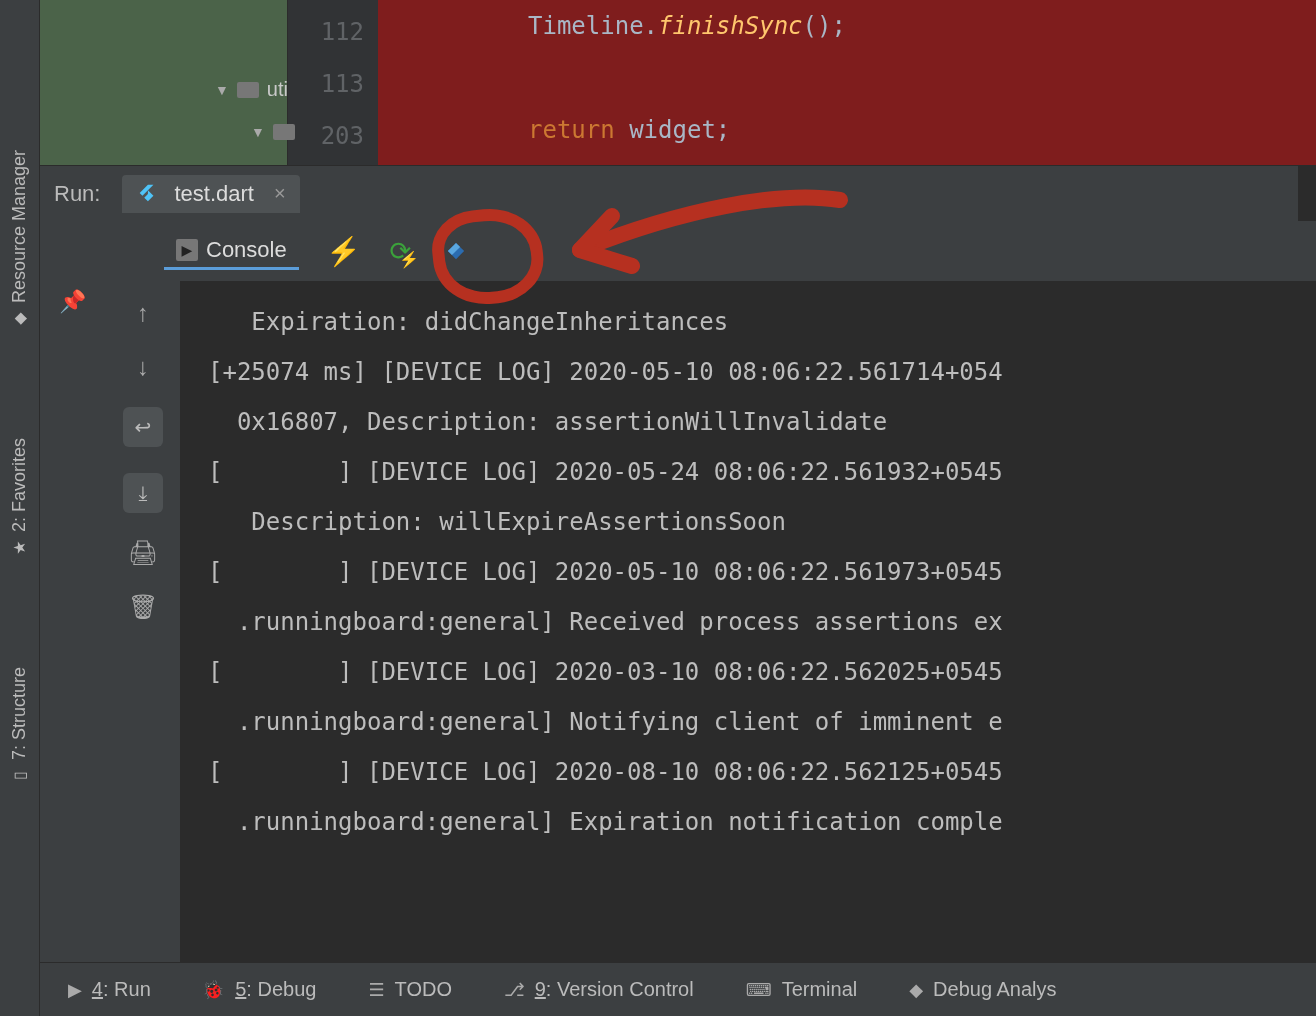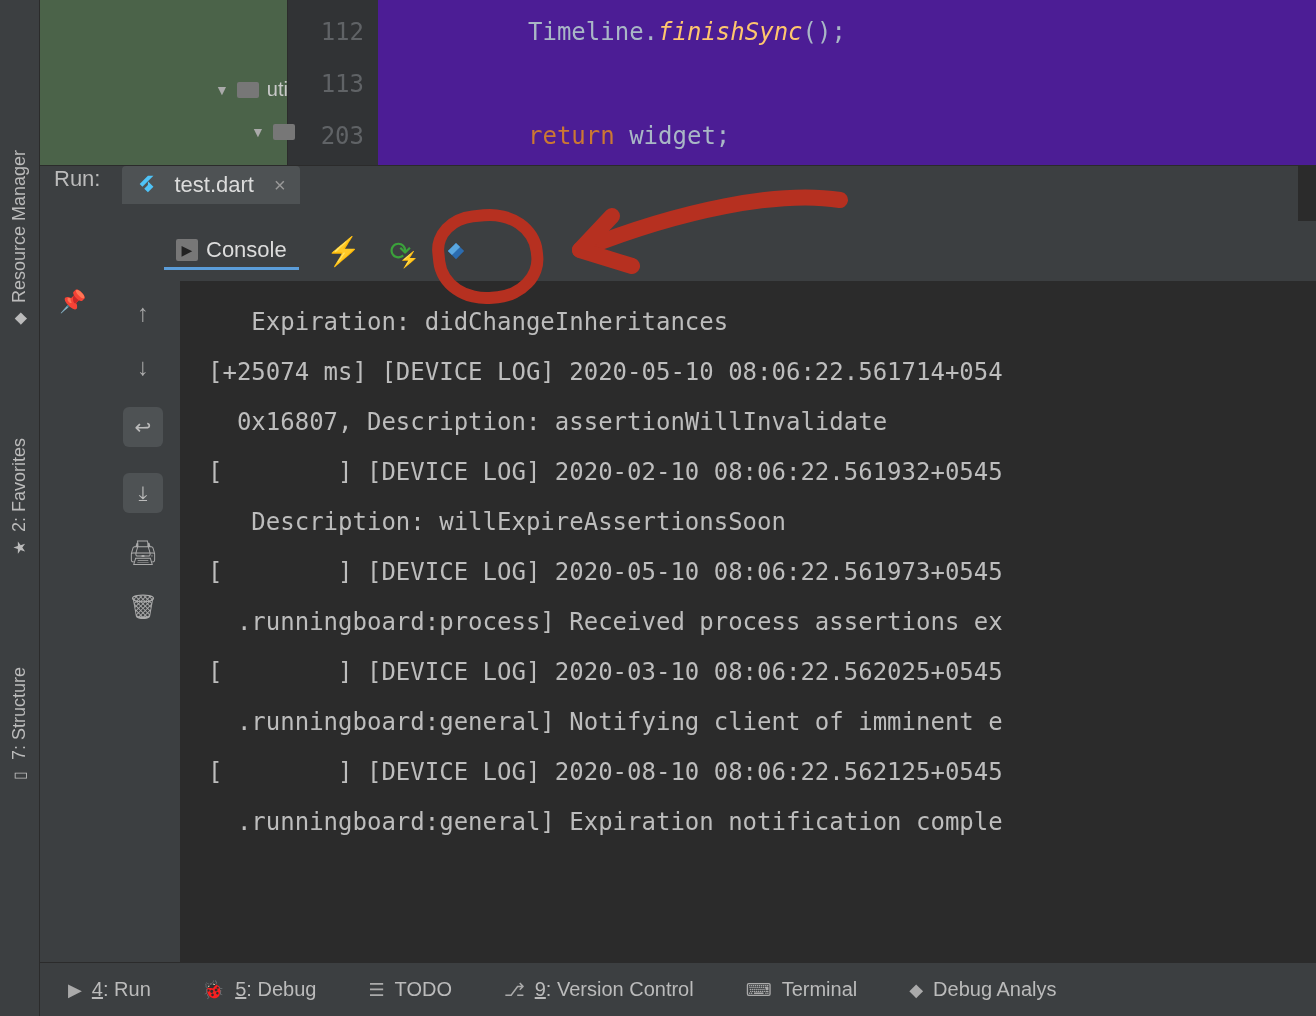--- a/index.html
+++ b/index.html
@@ -65,60 +65,60 @@
   .tree-row .chev { color:#aaa; font-size:14px; }
   .folder-icon {
     width:22px; height:16px;
     background:#777;
     border-radius:2px;
     display:inline-block;
   }
 
   .editor {
     flex:1;
-    background:#4c1d95;
+    background:#7f1d1d;
     display:flex;
     justify-content:flex-end;
   }
   .gutter {
     width: 90px;
     background:#313335;
     color:#606366;
     font-family: "Menlo","Consolas",monospace;
     font-size:24px;
     text-align:right;
     padding-right:14px;
     padding-top:6px;
     line-height:52px;
   }
   .code {
     flex:1;
     font-family:"Menlo","Consolas",monospace;
     font-size:24px;
     line-height:52px;
     padding-left:150px;
-    padding-top:6px;
+    padding-top:0;
     white-space: pre;
     color:#a9b7c6;
     overflow:hidden;
   }
   .tk-kw { color:#cc7832; }
   .tk-call { color:#ffc66d; font-style: italic; }
   .tk-punc { color:#a9b7c6; }
 
   
   .run-header {
     position:absolute;
     left:40px; top:165px;
     right:18px;
     height:56px;
     background:#3c3f41;
     border-top:1px solid #2b2b2b;
     display:flex;
-    align-items:flex-start;
+    align-items:center;
     padding-left:14px;
     gap:22px;
   }
   .run-header .lbl { color:#bbbbbb; font-size:22px; }
   .run-tab {
     display:flex;
     align-items:center;
     gap:16px;
     background:#4e5254;
     height:38px;
@@ -347,24 +347,24 @@
     <span class="ct-btn">↑</span>
     <span class="ct-btn">↓</span>
     <span class="ct-box">↩</span>
     <span class="ct-box">⤓</span>
     <span class="ct-btn">🖨</span>
     <span class="ct-btn">🗑</span>
   </div>
   <div class="console-text"><span>   Expiration: didChangeInheritances</span>
 <span>[+25074 ms] [DEVICE LOG] 2020-05-10 08:06:22.561714+054</span>
 <span>  0x16807, Description: assertionWillInvalidate</span>
-<span>[        ] [DEVICE LOG] 2020-02-10 08:06:22.561932+0545</span>
+<span>[        ] [DEVICE LOG] 2020-05-24 08:06:22.561932+0545</span>
 <span>   Description: willExpireAssertionsSoon</span>
 <span>[        ] [DEVICE LOG] 2020-05-10 08:06:22.561973+0545</span>
-<span>  .runningboard:process] Received process assertions ex</span>
+<span>  .runningboard:general] Received process assertions ex</span>
 <span>[        ] [DEVICE LOG] 2020-03-10 08:06:22.562025+0545</span>
 <span>  .runningboard:general] Notifying client of imminent e</span>
 <span>[        ] [DEVICE LOG] 2020-08-10 08:06:22.562125+0545</span>
 <span>  .runningboard:general] Expiration notification comple</span></div>
 </div>
 
 <div class="bottom-bar">
   <div class="bb-item">
     <span class="ic">▶</span>
     <span><span class="underline">4</span>: Run</span>

